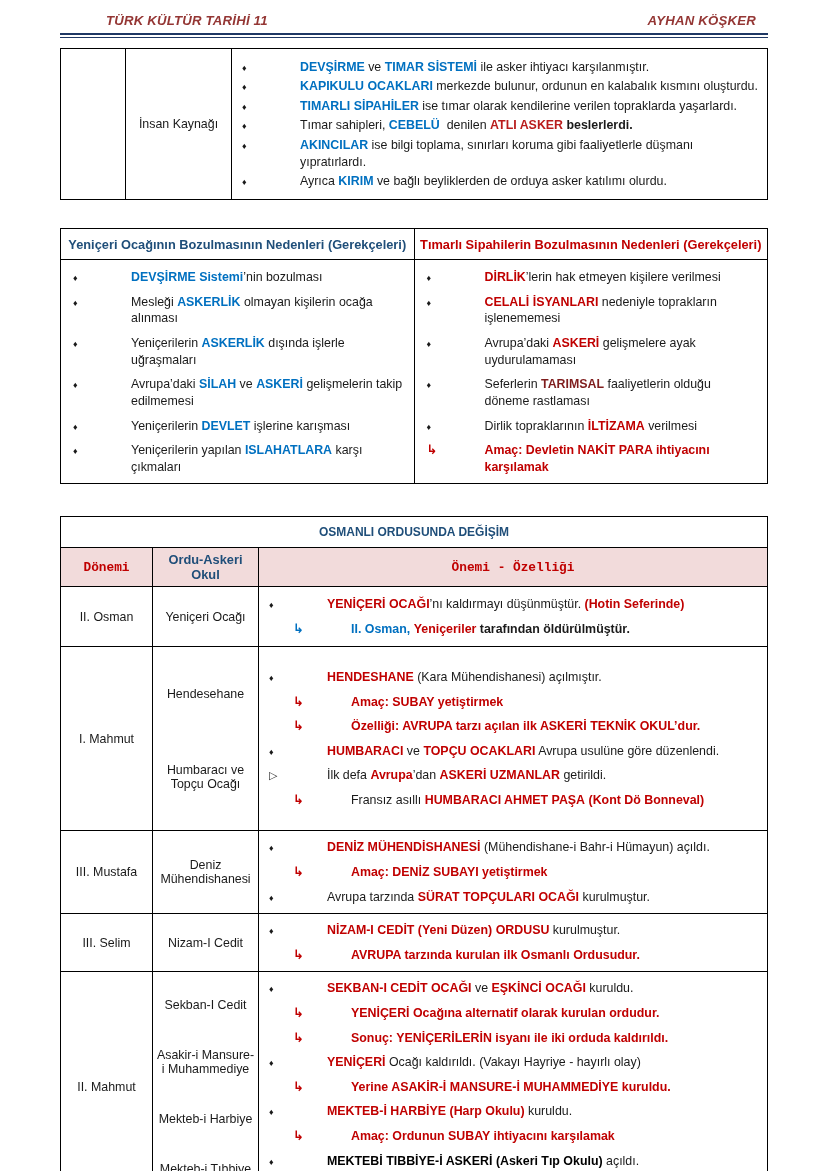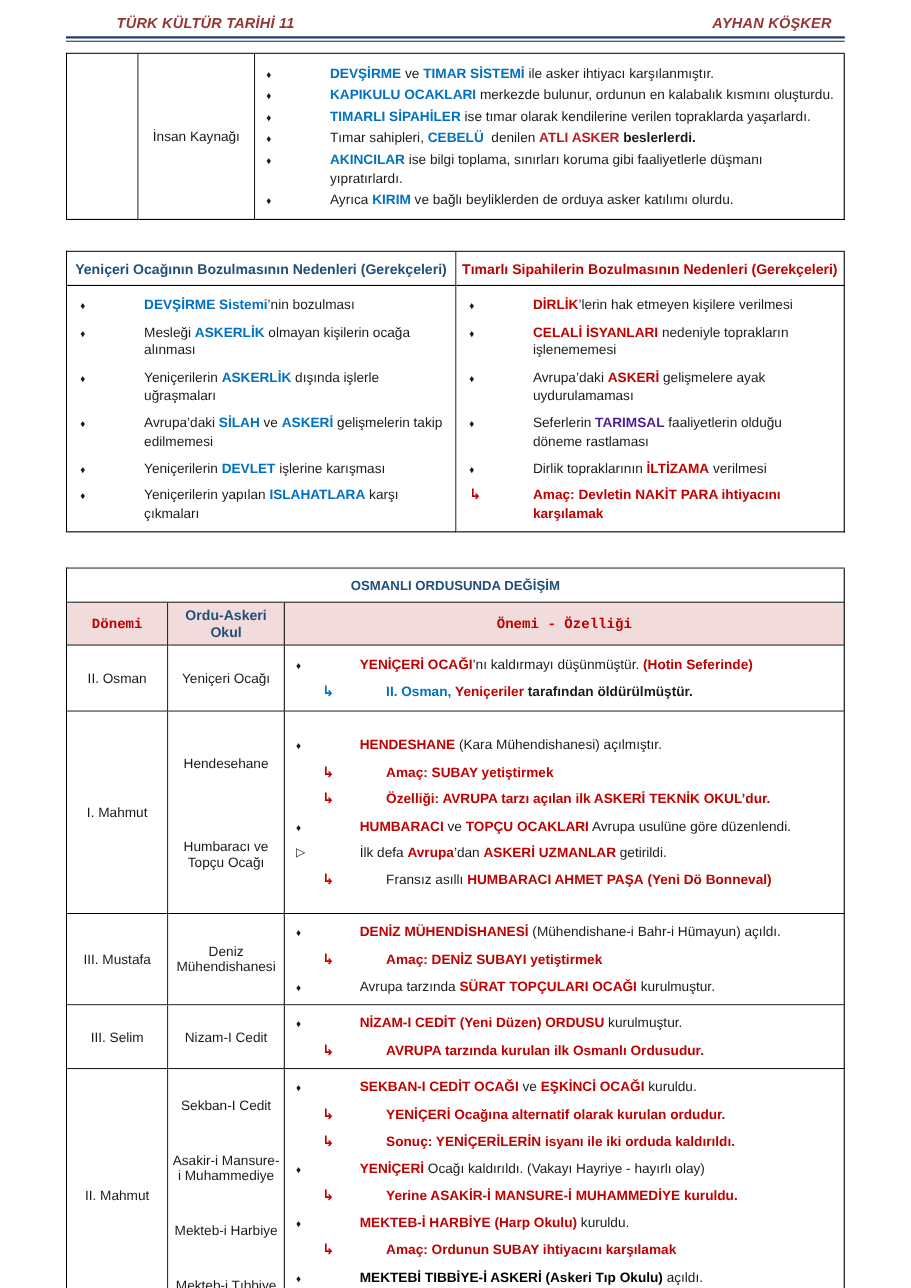--- a/index.html
+++ b/index.html
@@ -155,21 +155,21 @@
         <div class="line line-diamond">
           <span class="bullet bullet-diamond">♦</span>
           <span class="linetext"><span class="b" style="color: rgb(192, 0, 0);">CELALİ İSYANLARI</span><span> nedeniyle toprakların işlenememesi</span></span>
         </div>
         <div class="line line-diamond">
           <span class="bullet bullet-diamond">♦</span>
           <span class="linetext"><span>Avrupa’daki </span><span class="b" style="color: rgb(192, 0, 0);">ASKERİ</span><span> gelişmelere ayak uydurulamaması</span></span>
         </div>
         <div class="line line-diamond">
           <span class="bullet bullet-diamond">♦</span>
-          <span class="linetext"><span>Seferlerin </span><span class="b" style="color: #4c1d95;">TARIMSAL</span><span> faaliyetlerin olduğu döneme rastlaması</span></span>
+          <span class="linetext"><span>Seferlerin </span><span class="b" style="color: #7f1d1d;">TARIMSAL</span><span> faaliyetlerin olduğu döneme rastlaması</span></span>
         </div>
         <div class="line line-diamond">
           <span class="bullet bullet-diamond">♦</span>
           <span class="linetext"><span>Dirlik topraklarının </span><span class="b" style="color: rgb(192, 0, 0);">İLTİZAMA</span><span> verilmesi</span></span>
         </div>
         <div class="line line-arrow">
           <span class="bullet bullet-arrow" style="color: rgb(192, 0, 0);">↳</span>
           <span class="linetext"><span class="b" style="color: rgb(192, 0, 0);">Amaç: Devletin NAKİT PARA ihtiyacını karşılamak</span></span>
         </div>
       </div>
@@ -220,21 +220,21 @@
         <div class="line line-diamond">
           <span class="bullet bullet-diamond">♦</span>
           <span class="linetext"><span class="b" style="color: rgb(192, 0, 0);">HUMBARACI</span><span> ve </span><span class="b" style="color: rgb(192, 0, 0);">TOPÇU OCAKLARI</span><span> Avrupa usulüne göre düzenlendi.</span></span>
         </div>
         <div class="line line-chevron">
           <span class="bullet bullet-chevron">▷</span>
           <span class="linetext"><span>İlk defa </span><span class="b" style="color: rgb(192, 0, 0);">Avrupa</span><span>’dan </span><span class="b" style="color: rgb(192, 0, 0);">ASKERİ UZMANLAR</span><span> getirildi.</span></span>
         </div>
         <div class="line line-arrow">
           <span class="bullet bullet-arrow" style="color: rgb(192, 0, 0);">↳</span>
-          <span class="linetext"><span>Fransız asıllı </span><span class="b" style="color: rgb(192, 0, 0);">HUMBARACI AHMET PAŞA</span><span> </span><span class="b" style="color: rgb(192, 0, 0);">(Yeni Dö Bonneval)</span></span>
+          <span class="linetext"><span>Fransız asıllı </span><span class="b" style="color: rgb(192, 0, 0);">HUMBARACI AHMET PAŞA</span><span> </span><span class="b" style="color: rgb(192, 0, 0);">(Kont Dö Bonneval)</span></span>
         </div>
       </div>
       <div class="cell t3-donem" data-row="2">
         <span>III. Mustafa</span>
       </div>
       <div class="cell t3-okul" data-row="2">
         <div class="okul-item">Deniz Mühendishanesi</div>
       </div>
       <div class="cell t3-onem" data-row="2">
         <div class="line line-diamond">

